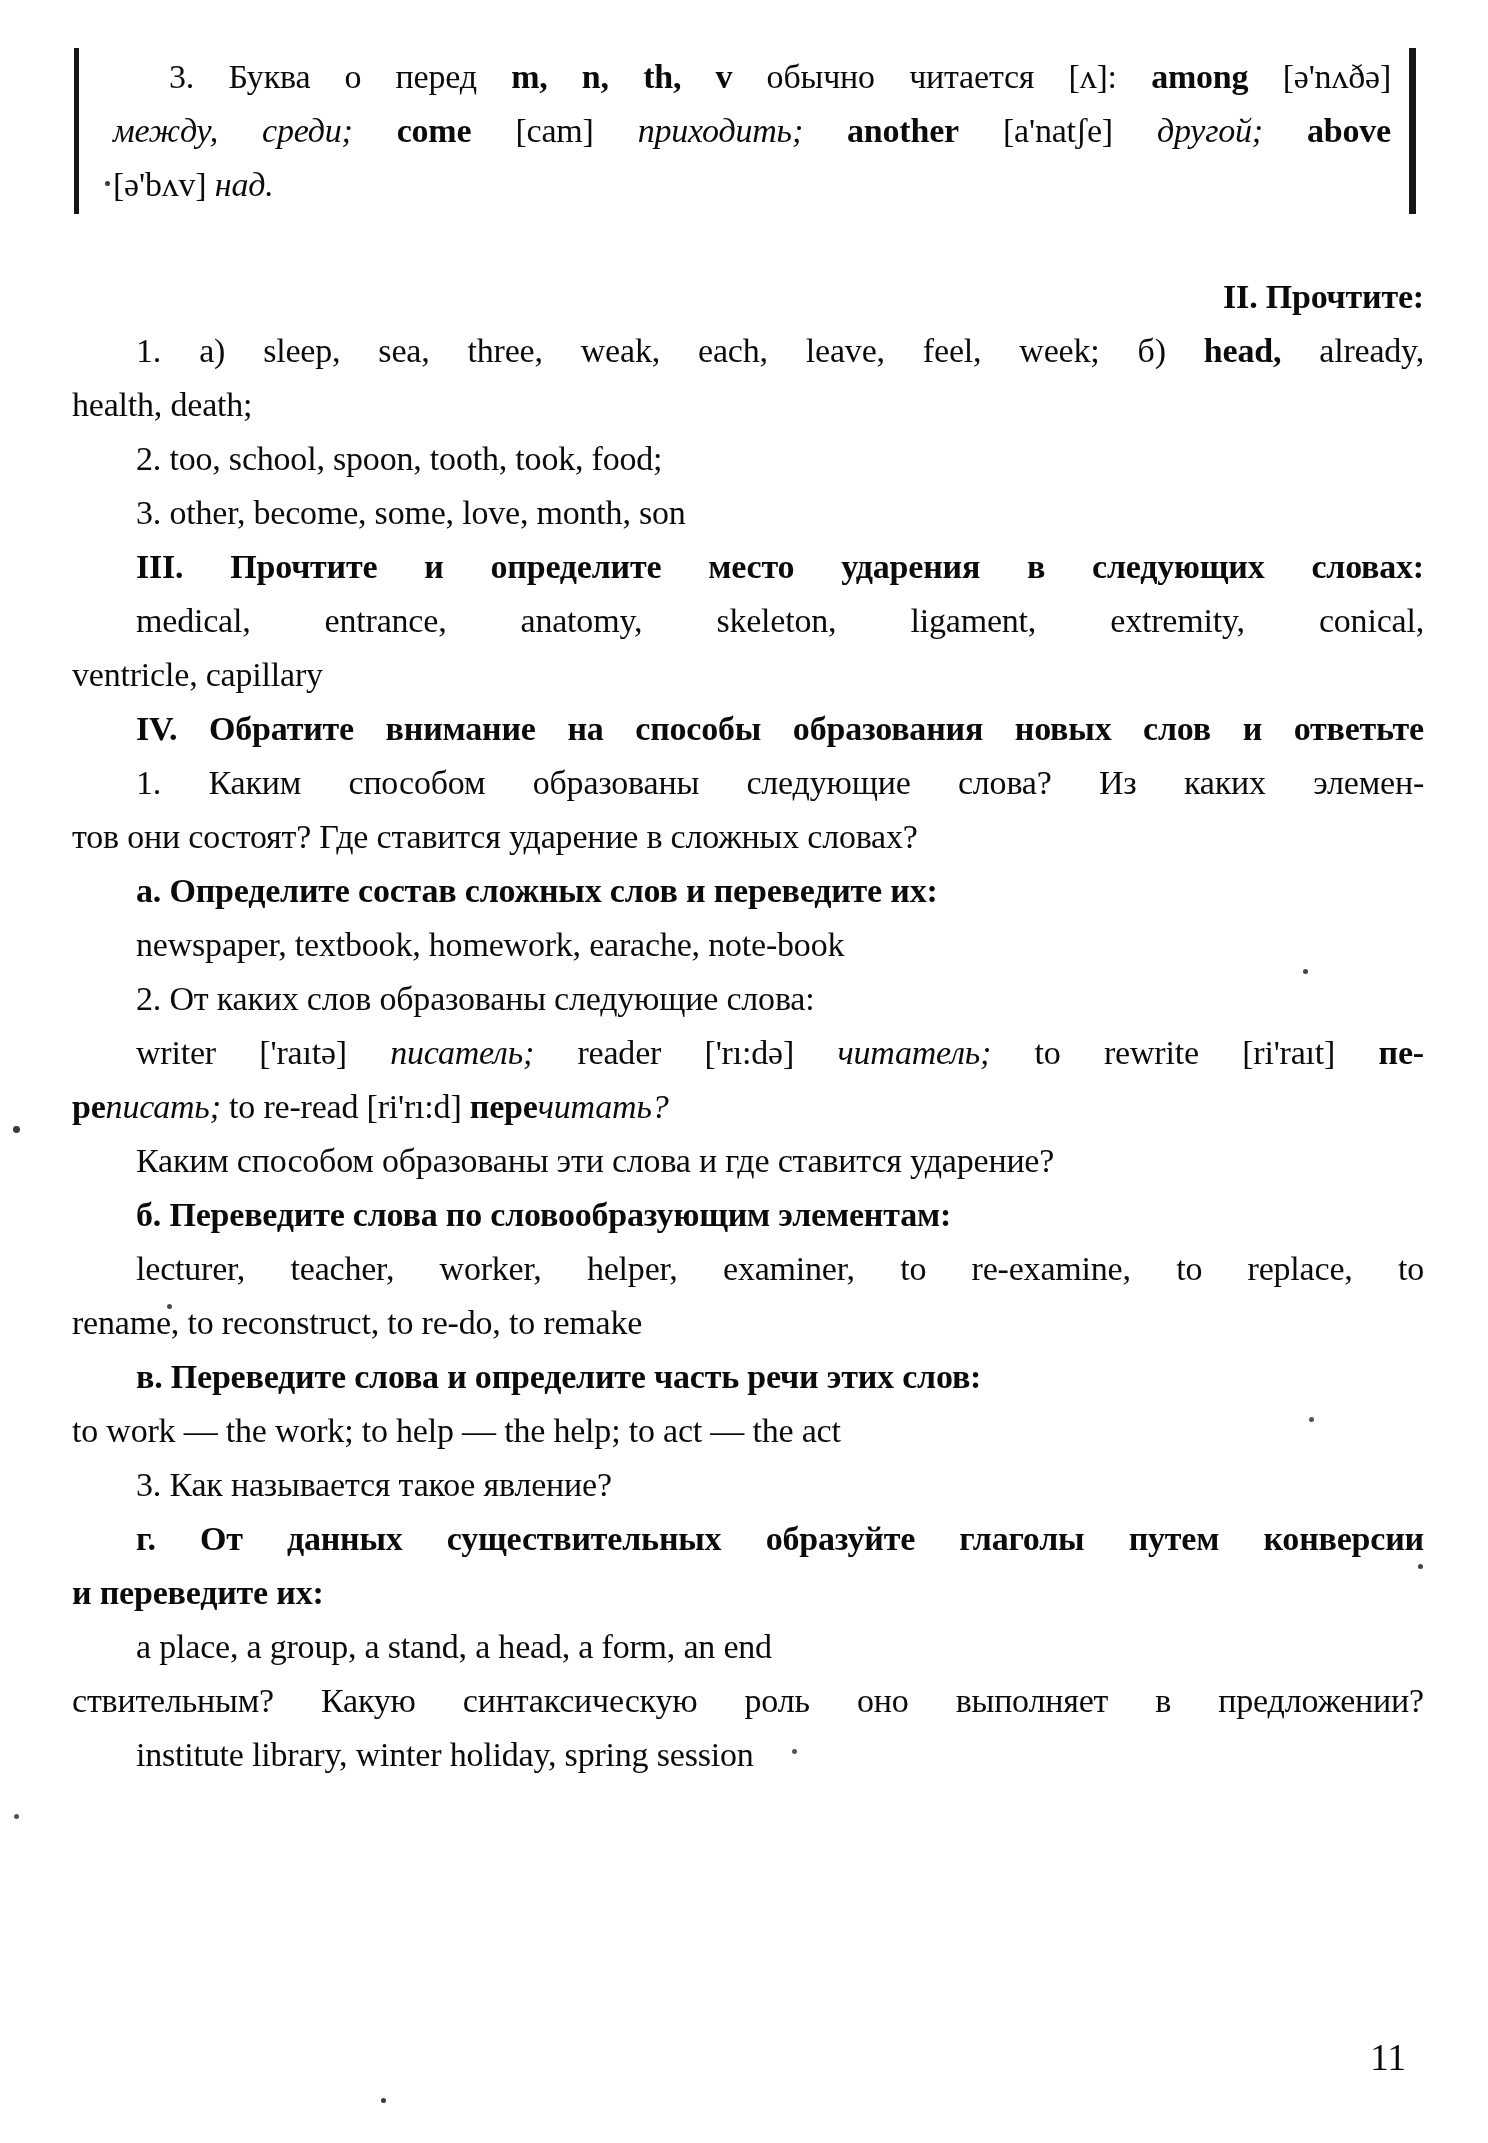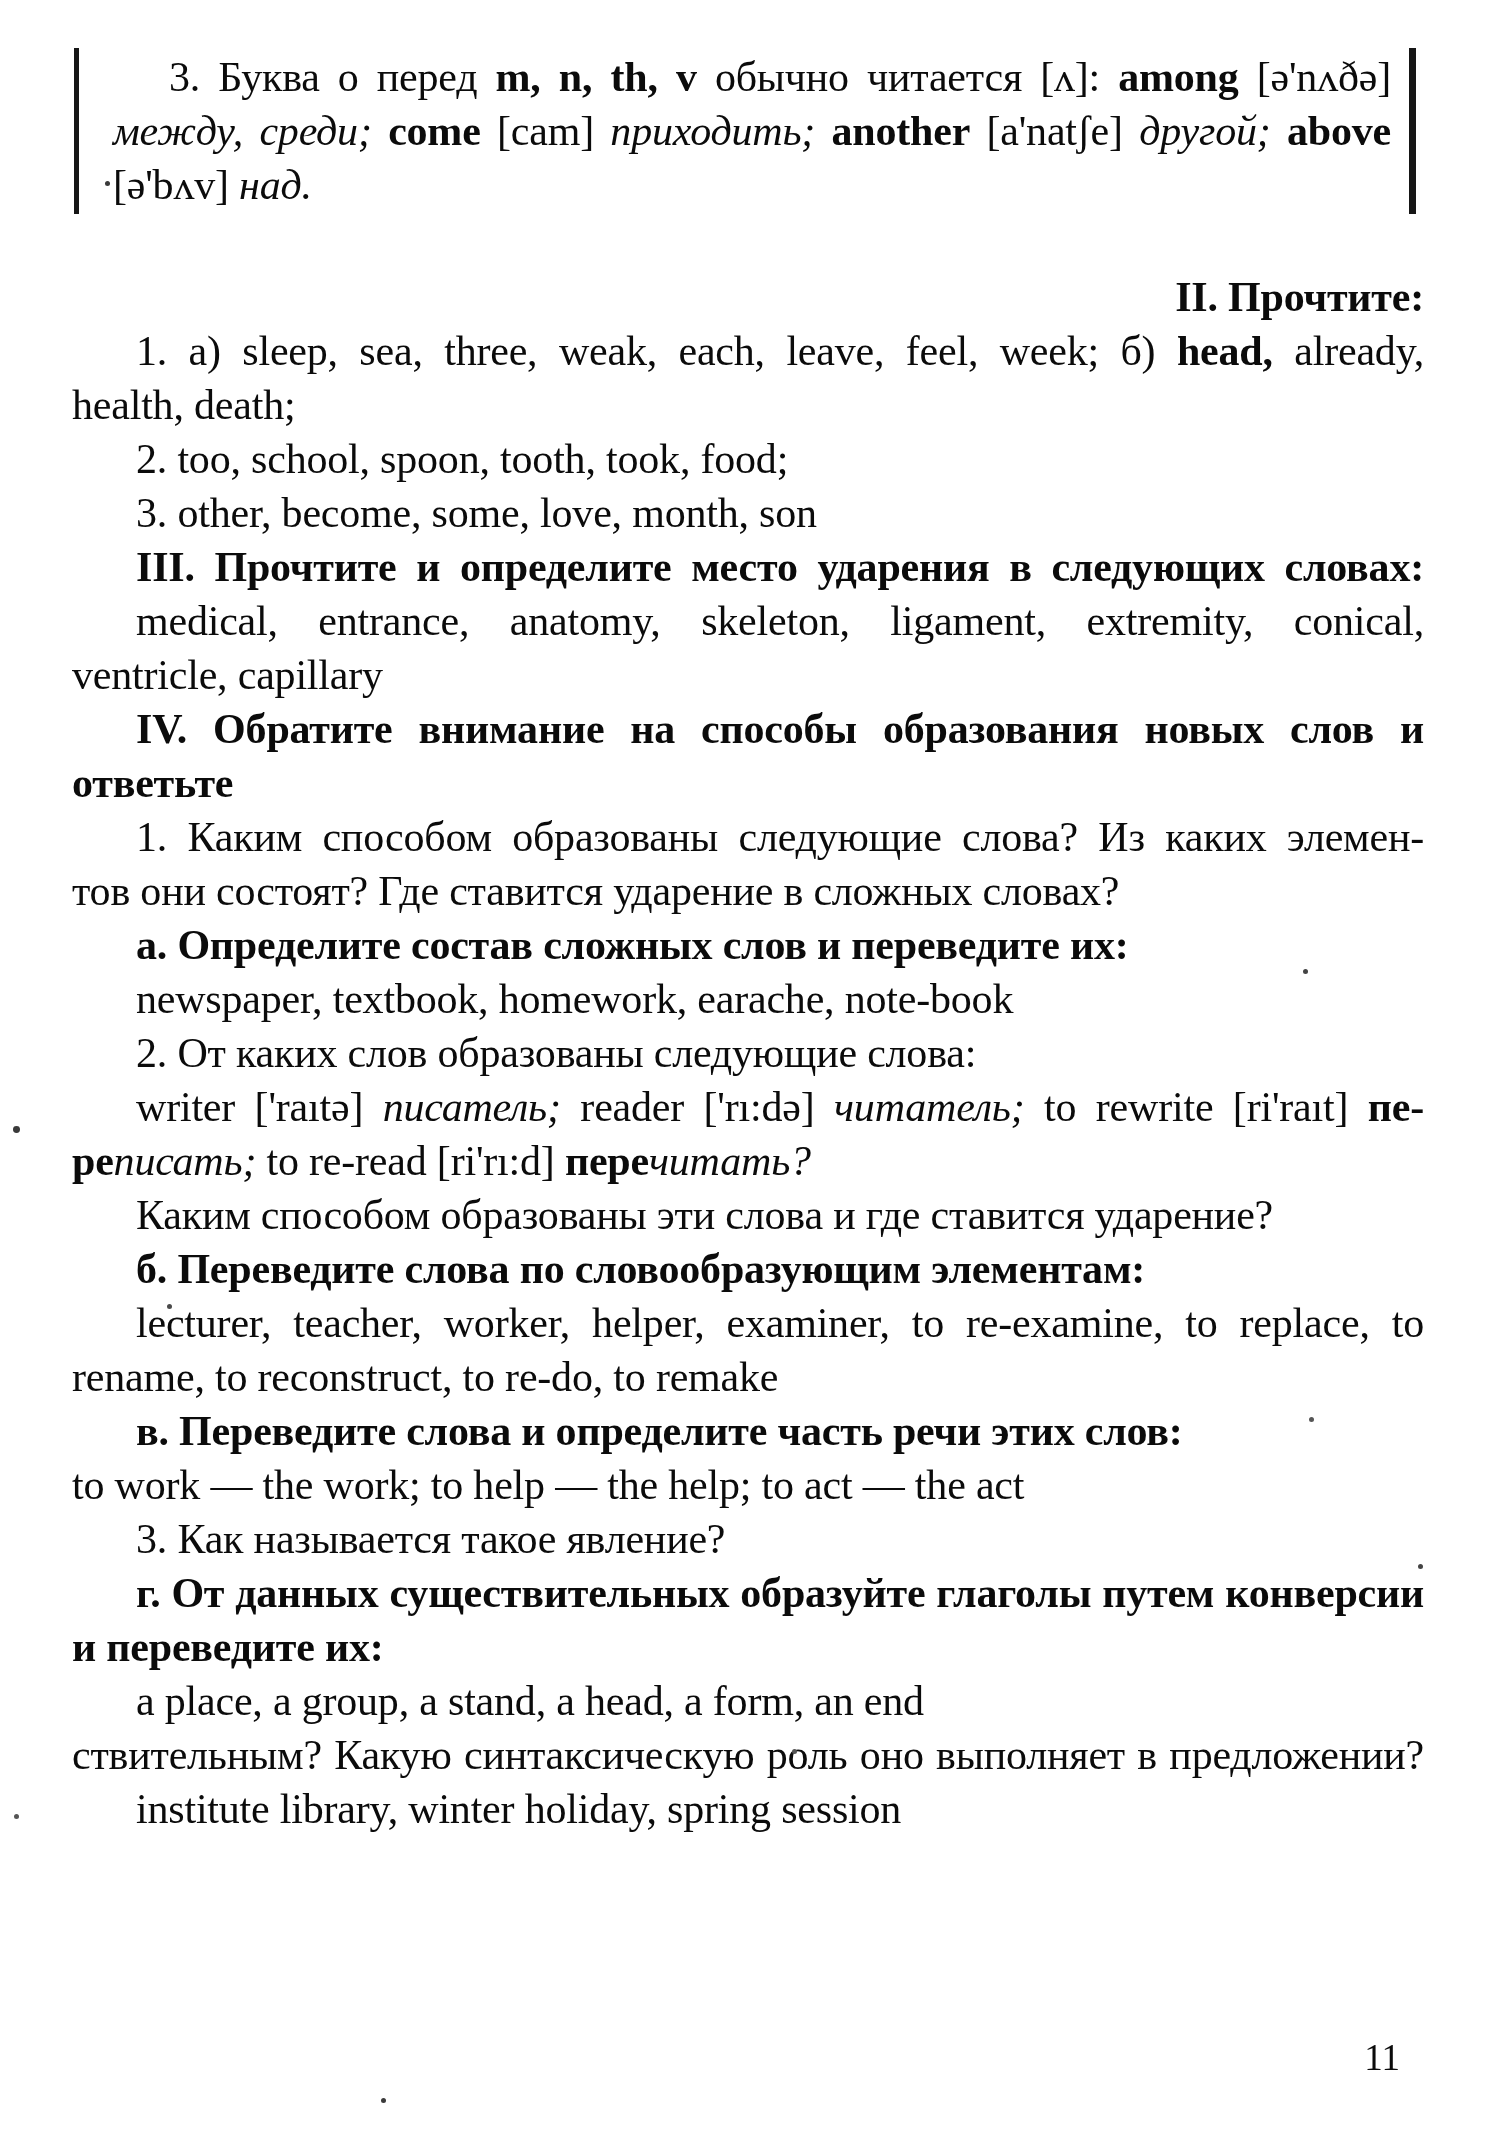--- a/index.html
+++ b/index.html
@@ -7,42 +7,42 @@
     width:1488px;height:2143px;
     background:#f7f7f4;
     font-family:"Liberation Serif","DejaVu Serif",serif;
   }
   .page{
     position:relative;width:1488px;height:2143px;
     background:#ffffff;color:#0b0b0b;overflow:hidden;
   }
   .content{
     position:absolute;left:72px;right:64px;top:48px;
-    font-size:42px;
+    font-size:34px;
   }
   .ln{
     line-height:54px;min-height:54px;
     letter-spacing:-0.2px;
   }
   .ln.ind{text-indent:64px;}
   .ln.just{text-align:justify;text-align-last:justify;}
   .ln.gap-section{}
   .ln.gap-big{margin-top:56px;text-align:right;}
   .s-r{font-weight:normal;font-style:normal;}
   .s-b{font-weight:700;font-style:normal;}
   .s-i{font-weight:normal;font-style:italic;}
   .rule-box{
     border-left:5px solid #161616;
     border-right:7px solid #161616;
     margin-left:2px;margin-right:8px;
     padding:2px 18px 2px 34px;
   }
   .rule-box .ln.ind{text-indent:56px;}
   .page-number{
-    position:absolute;top:2038px;right:88px;
+    position:absolute;top:2038px;right:82px;
     font-size:37px;line-height:40px;color:#0b0b0b;
   }
   .speckles{
     position:absolute;left:0;top:0;width:3px;height:3px;border-radius:50%;
     background:transparent;
     box-shadow:
       106px 182px 0 1px #3a3a3a,
       1304px 970px 0 1px #444,
       168px 1305px 0 1px #4a4a4a,
       15px 1128px 0 2px #3a3a3a,

